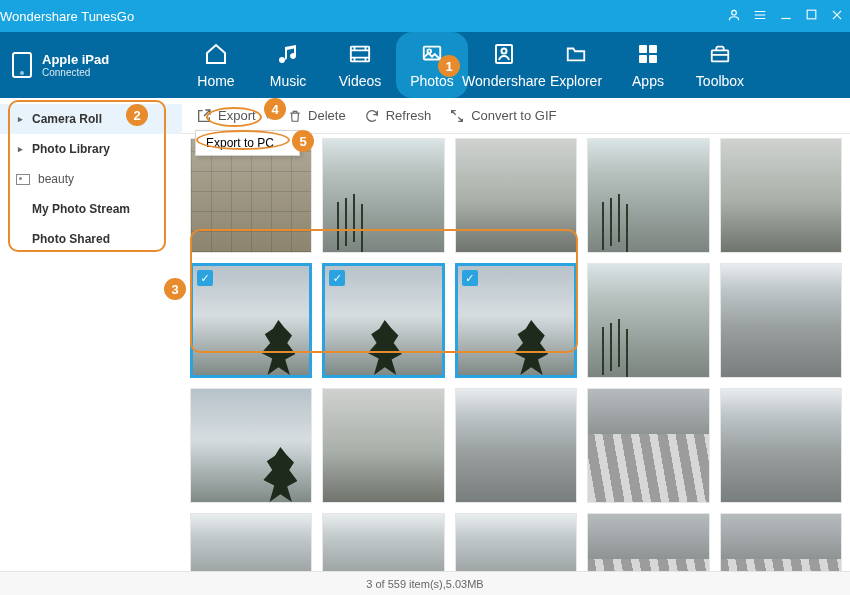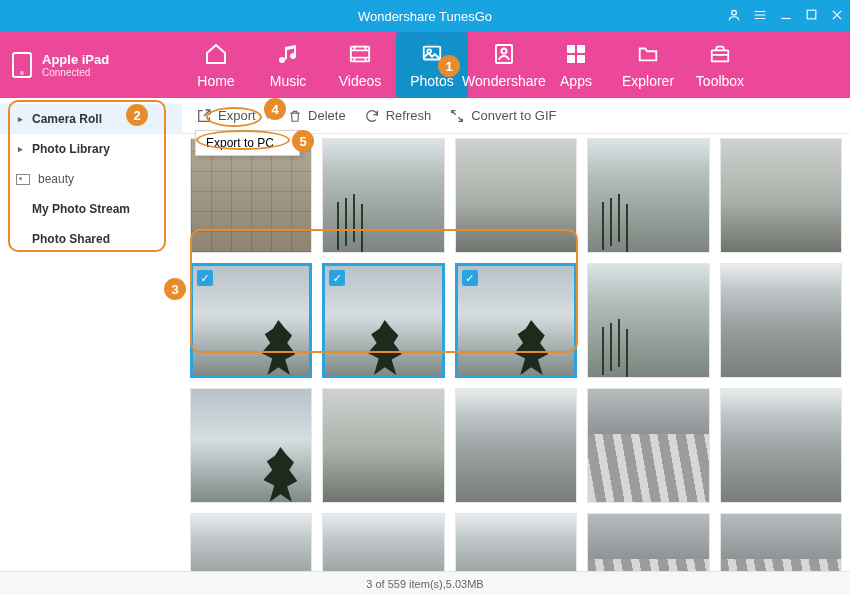--- a/index.html
+++ b/index.html
@@ -1,41 +1,41 @@
 <!DOCTYPE html>
 <html><head>
 <meta charset="utf-8">
 <style>
   * { box-sizing: border-box; margin: 0; padding: 0; font-family: Arial, sans-serif; }
   body { width: 850px; height: 595px; overflow: hidden; background: #fff; position: relative; }
 
   .titlebar {
     height: 32px; background: #18a4e0; color: #fff; display: flex; align-items: center;
-    justify-content: center; font-size: 13px; position: relative;
+    justify-content: flex-start; font-size: 13px; position: relative;
   }
   .win-ctrls { position: absolute; right: 6px; top: 0; height: 32px; display: flex; align-items: center; gap: 12px; font-size: 14px;}
   .win-ctrls span { cursor: pointer; }
 
   .navbar {
-    height: 66px; background: #ec4899; display: flex; align-items: center; padding-left: 12px;
+    height: 66px; background: #0369a1; display: flex; align-items: center; padding-left: 12px;
   }
   .device {
     width: 168px; color: #fff; display: flex; gap: 10px; align-items: center;
   }
   .device .icon { width: 20px; height: 26px; border: 2px solid #fff; border-radius: 3px; position: relative;}
   .device .icon::after { content:""; position:absolute; bottom:1px; left:50%; transform:translateX(-50%); width:4px; height:4px; border-radius:50%; background:#fff; opacity:.6;}
   .device .name { font-size: 13px; font-weight: bold; }
   .device .status { font-size: 10px; opacity: .85; }
 
   .tabs { display:flex; gap: 0; }
   .tab {
     width: 72px; height: 66px; display:flex; flex-direction:column; align-items:center; justify-content:center;
     color:#fff; font-size:14px; gap:6px; cursor:pointer;
   }
-  .tab.active { background: #1190c9; border-radius:4px;text-align:right; }
+  .tab.active { background: #1190c9; border-radius:16px;text-align:right; }
   .tab .t-icon { width:30px; height:26px; display:flex; align-items:center; justify-content:center; }
 
   .main { display:flex; height: calc(595px - 32px - 66px - 24px); }
   .sidebar {
     width: 182px; background:#fff; padding-top:6px; font-size:12px; color:#555;
   }
   .side-item {
     height: 30px; display:flex; align-items:center; padding-left:18px; cursor:pointer; gap:8px;
   }
   .side-item.selected { background:#e8f3fb; font-weight:bold; color:#333; }
@@ -171,36 +171,36 @@
           <svg width="26" height="24" viewBox="0 0 24 24" fill="none" stroke="#fff" stroke-width="2">
             <rect x="4" y="3" width="16" height="18" rx="1"></rect>
             <circle cx="12" cy="9" r="2.5"></circle>
             <path d="M7 18c1-3 3-4 5-4s4 1 5 4"></path>
           </svg>
         </div>
       <span>Wondershare</span>
     </div>
     <div class="tab">
       <div class="t-icon">
+          <svg width="28" height="22" viewBox="0 0 24 24" fill="none" stroke="#fff" stroke-width="2">
+            <path d="M3 6h6l2 3h10v10H3z"></path>
+          </svg>
+        </div>
+      <span>Explorer</span>
+    </div>
+    <div class="tab">
+      <div class="t-icon">
           <svg width="24" height="24" viewBox="0 0 24 24" fill="#fff">
             <rect x="3" y="3" width="8" height="8" rx="1"></rect>
             <rect x="13" y="3" width="8" height="8" rx="1"></rect>
             <rect x="3" y="13" width="8" height="8" rx="1"></rect>
             <rect x="13" y="13" width="8" height="8" rx="1"></rect>
           </svg>
         </div>
       <span>Apps</span>
-    </div>
-    <div class="tab">
-      <div class="t-icon">
-          <svg width="28" height="22" viewBox="0 0 24 24" fill="none" stroke="#fff" stroke-width="2">
-            <path d="M3 6h6l2 3h10v10H3z"></path>
-          </svg>
-        </div>
-      <span>Explorer</span>
     </div>
     <div class="tab">
       <div class="t-icon">
           <svg width="26" height="22" viewBox="0 0 24 24" fill="none" stroke="#fff" stroke-width="2">
             <rect x="3" y="8" width="18" height="12" rx="1"></rect>
             <path d="M8 8V6a2 2 0 012-2h4a2 2 0 012 2v2M3 13h18"></path>
           </svg>
         </div>
       <span>Toolbox</span>
     </div>

